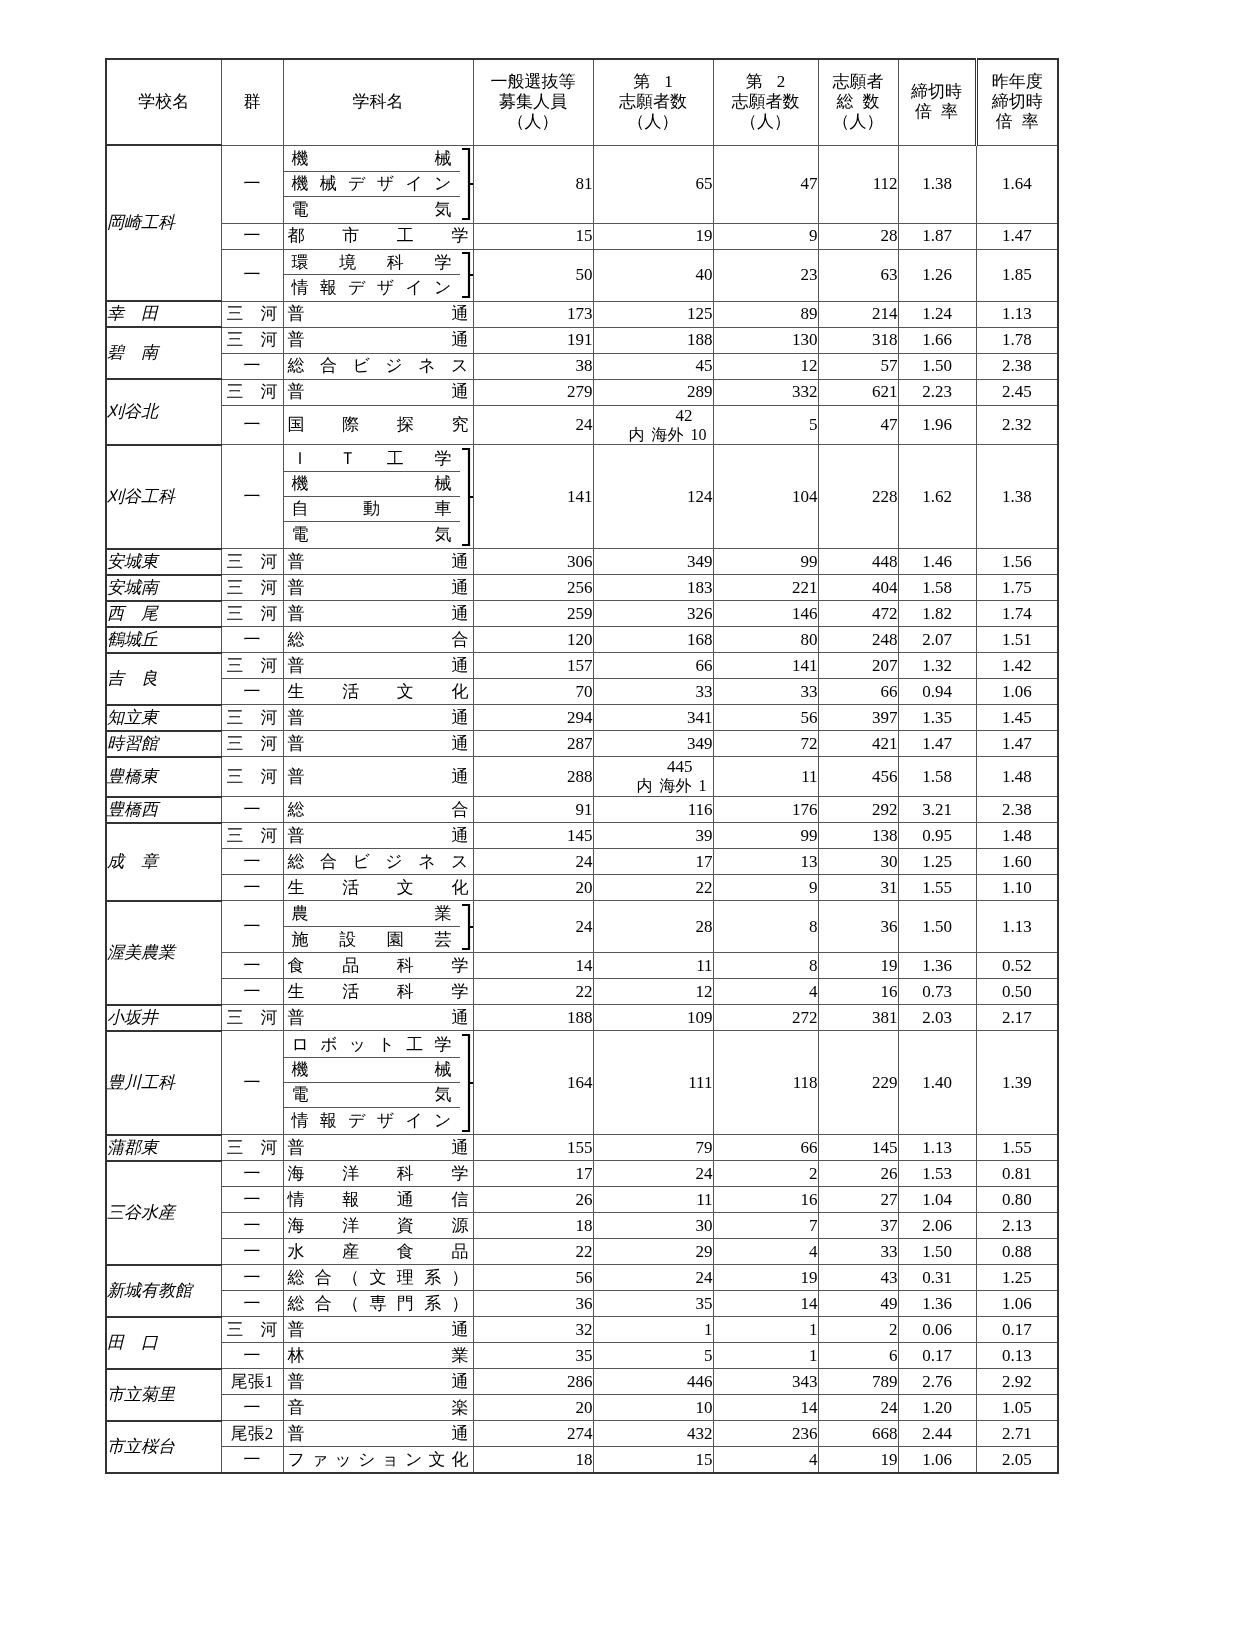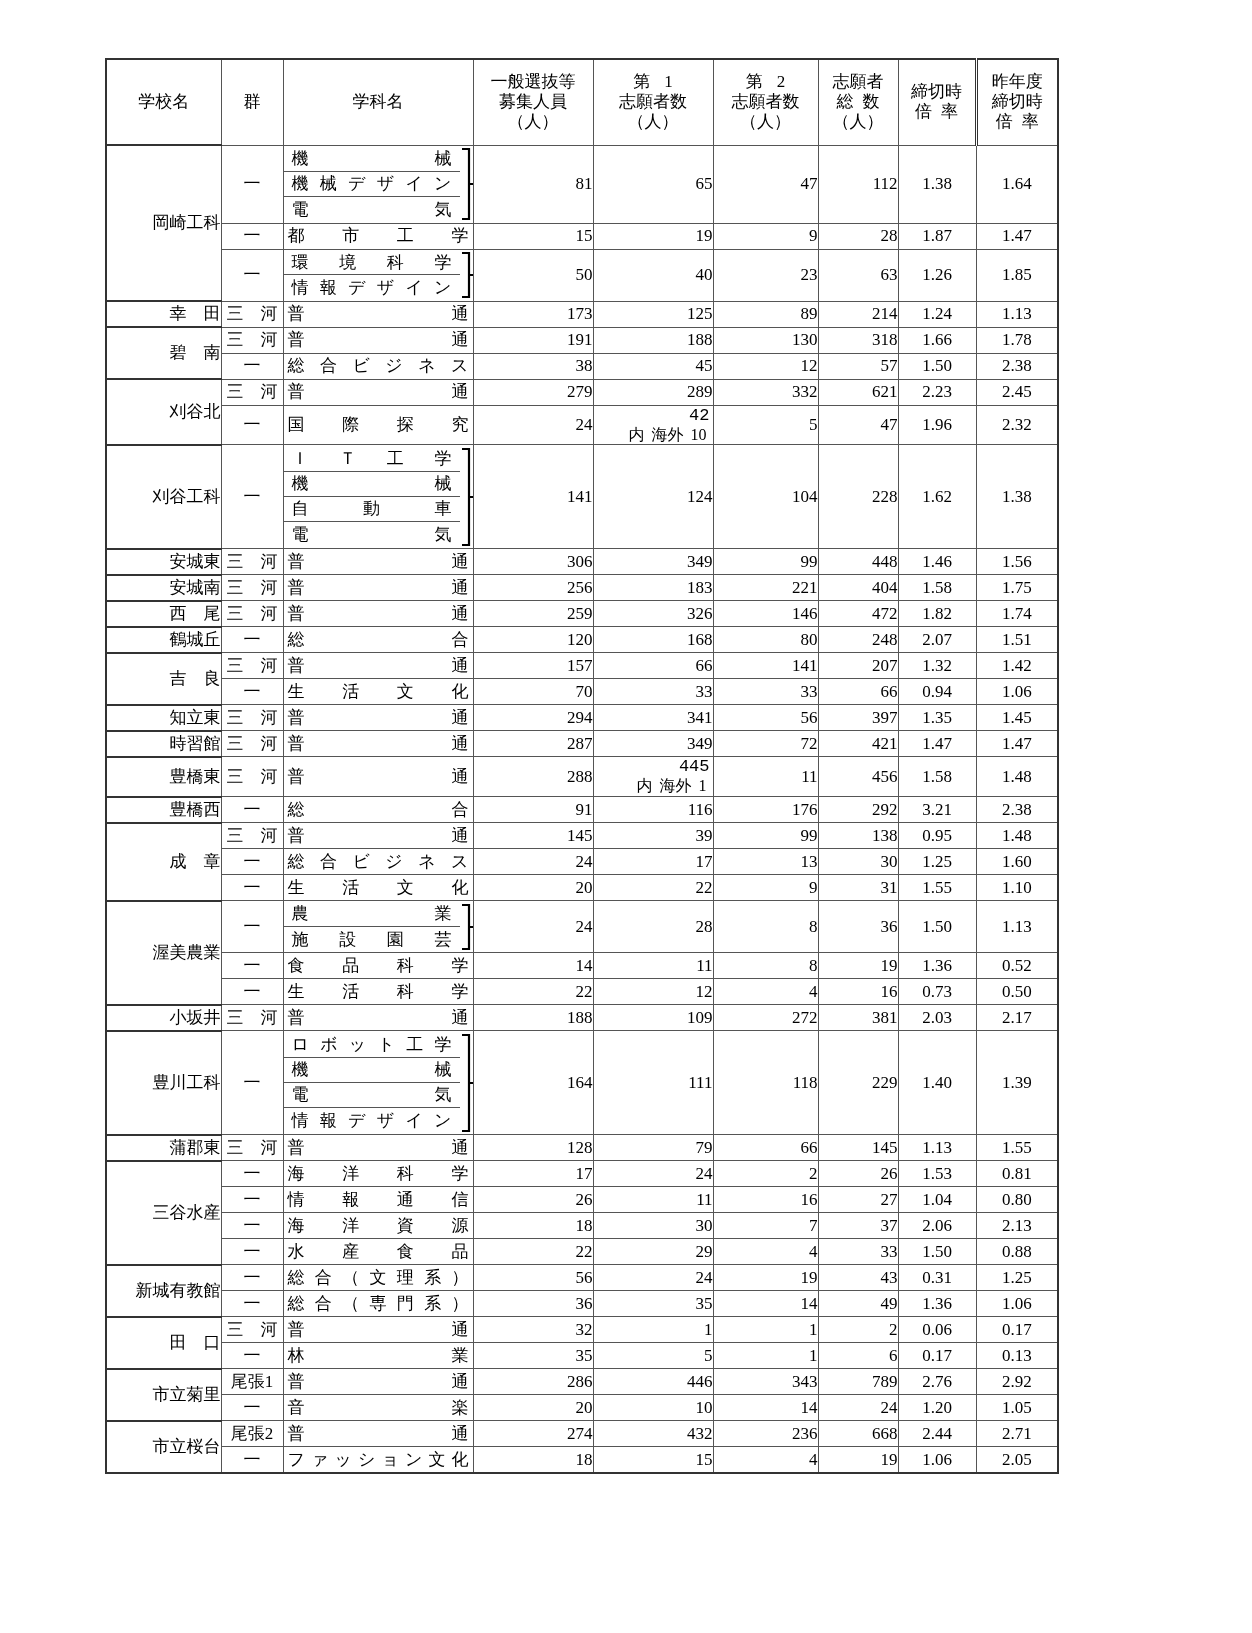--- a/index.html
+++ b/index.html
@@ -55,24 +55,25 @@
     text-align: center;
     height: 84px;
     padding: 2px 3px;
     font-size: 17px;
     line-height: 1.22;
   }
   thead td.hdr-sep-left { border-left: 3px double #333; }
   thead tr td { border-bottom: 3px double #333; }
 
   td.school {
-    text-align: right;
+    text-align: left;
     padding-left: 7px;
     letter-spacing: 0;
     white-space: nowrap;
+    font-style: italic;
   }
   td.group {
     text-align: center;
   }
   td.dept {
     padding: 0 5px;
     white-space: nowrap;
     text-align: center;
   }
   td.num {
@@ -148,22 +149,21 @@
   .note-line {
     display: flex;
     justify-content: flex-end;
     gap: 7px;
     padding-right: 6px;
     font-size: 16px;
   }
   .val-line {
     display: block;
     text-align: right;
-    padding-right: 3px;
-    font-family: Liberation Mono, monospace;
+    padding-right: 20px;
   }
   td.num-note { text-align: right; padding: 0; }
 
   .thick-top { border-top: 2px solid #333 !important; }
 </style>
 </head>
 <body>
 
 <div id="page">
   <table class="exam-table" id="exam-table">
@@ -797,21 +797,21 @@
           <td class="rate"><span>1.40</span></td>
           <td class="lastyr"><span>1.39</span></td>
         </tr>
         <tr class="row" style="height: 26px;">
           <td class="school thick-top" rowspan="1"><span>蒲郡東</span></td>
           <td class="group"><span>三　河</span></td>
           <td class="dept"><span><span class="just">
                 <span>普</span>
                 <span>通</span>
               </span></span></td>
-          <td class="num"><span>128</span></td>
+          <td class="num"><span>155</span></td>
           <td class="num"><span>79</span></td>
           <td class="num"><span>66</span></td>
           <td class="num"><span>145</span></td>
           <td class="rate"><span>1.13</span></td>
           <td class="lastyr"><span>1.55</span></td>
         </tr>
         <tr class="row" style="height: 26px;">
           <td class="school thick-top" rowspan="4"><span>三谷水産</span></td>
           <td class="group"><span>一</span></td>
           <td class="dept"><span><span class="just">

